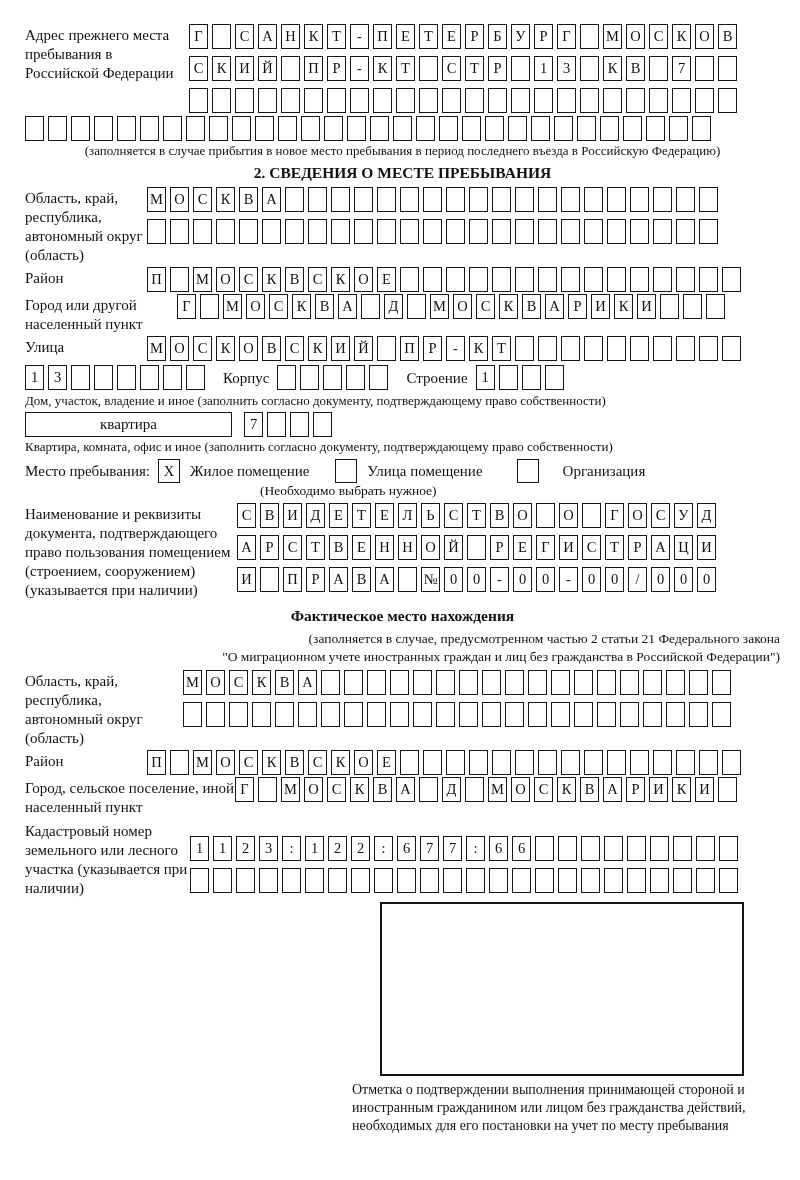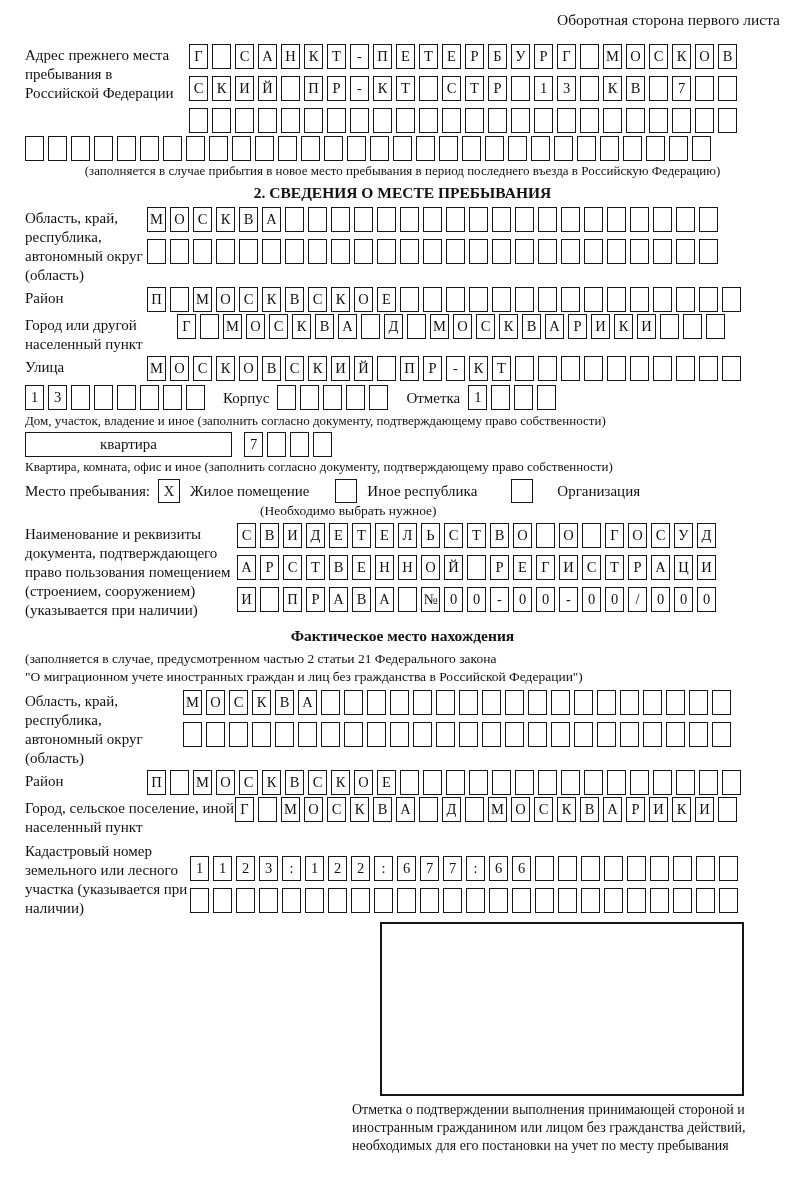--- a/index.html
+++ b/index.html
@@ -17,21 +17,21 @@
   .cellrows .cells{margin-bottom:7px;}
   .cellrows .cells:last-child{margin-bottom:0;}
   .cell{
     display:inline-flex;align-items:center;justify-content:center;
     width:17px;height:23px;border:1.5px solid #161616;margin-right:4px;
     font-size:14.5px;flex:none;background:#fff;
   }
   .caption{font-size:13px;line-height:16px;margin-top:2px;}
   .center{text-align:center;}
   .section-title{text-align:center;font-weight:bold;font-size:15.5px;line-height:20px;margin:4px 0 4px;}
-  .sub-line{text-align:left;font-size:13.5px;line-height:18px;}
+  .sub-line{text-align:right;font-size:13.5px;line-height:18px;}
   
   .w-addr{width:152px;}
   .w-region{width:122px;}
   .w-district{width:122px;}
   .w-city{width:152px;}
   .w-street{width:122px;}
   .w-doc{width:212px;}
   .w-region2{width:158px;}
   .w-city2{width:210px;}
   .w-cad{width:165px;}
@@ -55,21 +55,20 @@
   .mark-area{width:420px;margin-left:auto;margin-right:8px;margin-top:4px;
              display:flex;flex-direction:column;align-items:center;}
   .mark-box{width:360px;height:170px;border:2px solid #141414;background:#fff;}
   .mark-caption{font-size:14px;line-height:18px;margin-top:5px;width:420px;}
 </style>
 </head>
 <body>
 
 <div class="page">
 
-  <div class="header-note">Оборотная сторона первого листа</div>
 
   <div class="form-row mt14">
     <div class="label w-addr">Адрес прежнего места пребывания в Российской Федерации</div>
     <div class="cellrows">
       <div class="cells">
           <span class="cell">Г</span>
           <span class="cell"></span>
           <span class="cell">С</span>
           <span class="cell">А</span>
           <span class="cell">Н</span>
@@ -349,21 +348,21 @@
         <span class="cell"></span>
       </div>
     <div class="inline-label">Корпус</div>
     <div class="cells">
         <span class="cell"></span>
         <span class="cell"></span>
         <span class="cell"></span>
         <span class="cell"></span>
         <span class="cell"></span>
       </div>
-    <div class="inline-label">Отметка</div>
+    <div class="inline-label">Строение</div>
     <div class="cells">
         <span class="cell">1</span>
         <span class="cell"></span>
         <span class="cell"></span>
         <span class="cell"></span>
       </div>
   </div>
   <div class="caption">Дом, участок, владение и иное (заполнить согласно документу, подтверждающему право собственности)</div>
 
   <div class="form-row mt3">
@@ -381,21 +380,21 @@
 
   <div class="stay-row">
     <span>Место пребывания:</span>
     <span class="checkbox" style="margin-left:8px;">
       <span>X</span>
     </span>
     <span class="opt-label">Жилое помещение</span>
     <span class="checkbox">
       <span></span>
     </span>
-    <span class="opt-label" style="margin-right:34px;">Иное республика</span>
+    <span class="opt-label" style="margin-right:34px;">Улица помещение</span>
     <span class="checkbox">
       <span></span>
     </span>
     <span class="opt-label" style="margin-left:24px;">Организация</span>
   </div>
   <div class="stay-note">(Необходимо выбрать нужное)</div>
 
   <div class="form-row mt4">
     <div class="label w-doc">Наименование и реквизиты документа, подтверждающего право пользования помещением (строением, сооружением) (указывается при наличии)</div>
     <div class="cellrows">

